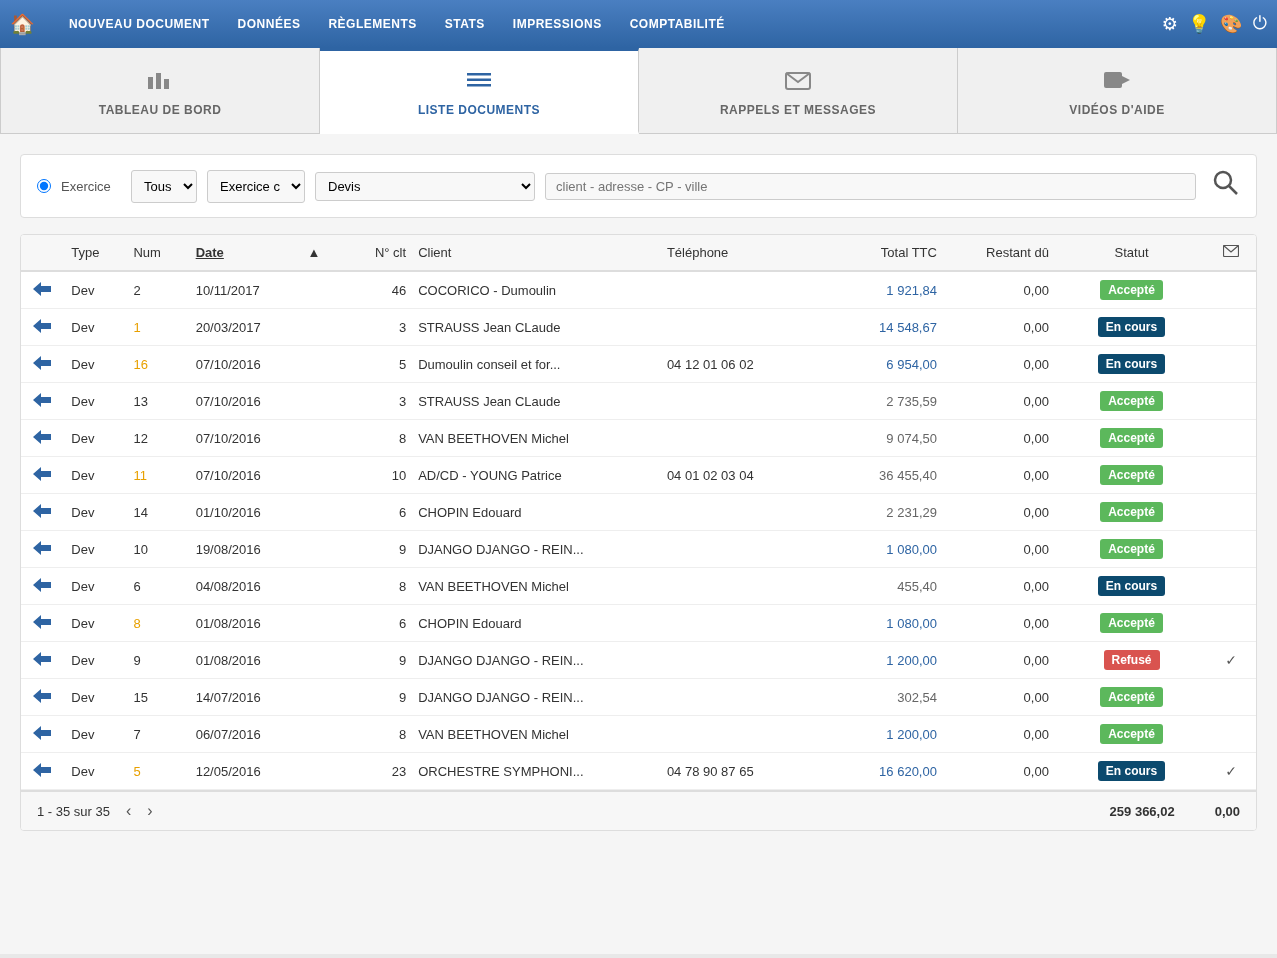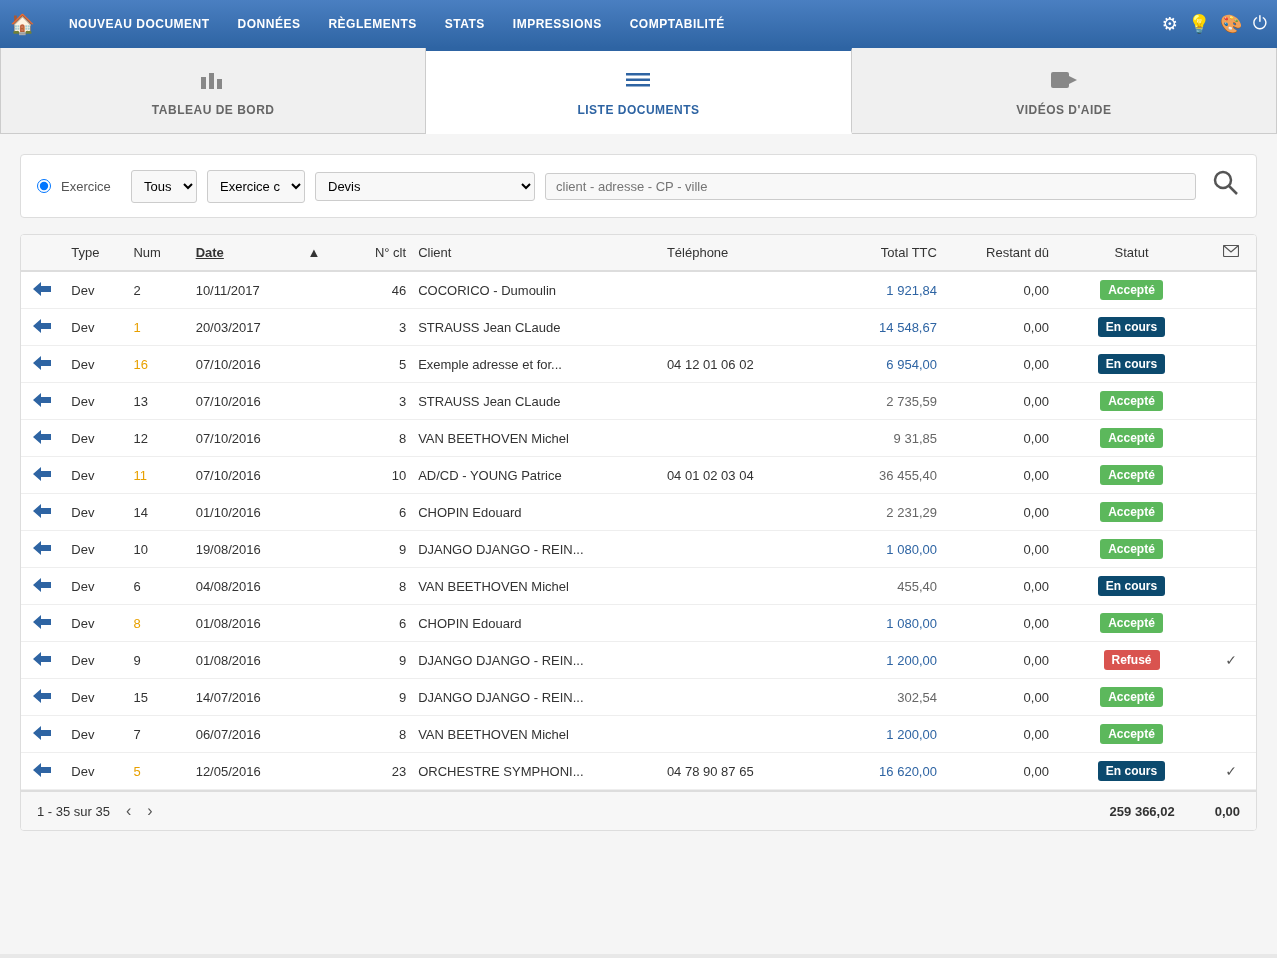--- a/index.html
+++ b/index.html
@@ -157,20 +157,29 @@
   </div>
   <div class="tab active">
     <span class="tab-icon">
       <svg width="28" height="22" viewBox="0 0 28 22" fill="none">
         <rect x="2" y="4" width="24" height="2.5" fill="#2e64a3"></rect>
         <rect x="2" y="9.5" width="24" height="2.5" fill="#2e64a3"></rect>
         <rect x="2" y="15" width="24" height="2.5" fill="#2e64a3"></rect>
       </svg>
     </span>
     <span>LISTE DOCUMENTS</span>
+  </div>
+  <div class="tab">
+    <span class="tab-icon">
+      <svg width="28" height="22" viewBox="0 0 28 22" fill="none">
+        <rect x="2" y="4" width="24" height="16" rx="2" stroke="#888" stroke-width="2" fill="none"></rect>
+        <polyline points="2,4 14,13 26,4" stroke="#888" stroke-width="2" fill="none"></polyline>
+      </svg>
+    </span>
+    <span>RAPPELS ET MESSAGES</span>
   </div>
   <div class="tab">
     <span class="tab-icon">
       <svg width="28" height="22" viewBox="0 0 28 22" fill="none">
         <rect x="1" y="3" width="18" height="16" rx="2" fill="#888"></rect>
         <polygon points="19,7 27,11 19,15" fill="#888"></polygon>
       </svg>
     </span>
     <span>VIDÉOS D'AIDE</span>
   </div>
@@ -277,21 +286,21 @@
           <polygon points="0,7 8,0 8,4 18,4 18,10 8,10 8,14" fill="#2e64a3"></polygon>
         </svg>
       </td>
       <td class="col-type">Dev</td>
       <td class="col-num">
         <span style="color:#e8a000; cursor:pointer; text-decoration:none">16</span>
       </td>
       <td class="col-date">07/10/2016</td>
       <td class="col-arrow"></td>
       <td class="col-nclt">5</td>
-      <td class="col-client">Exemple adresse et for...</td>
+      <td class="col-client">Dumoulin conseil et for...</td>
       <td class="col-tel">04 12 01 06 02</td>
       <td class="col-ttc" style="color:#2e64a3">6 954,00</td>
       <td class="col-rest">0,00</td>
       <td class="col-statut">
         <span class="badge badge-encours">En cours</span>
       </td>
       <td class="col-mail"></td>
     </tr>
           <tr>
       <td class="col-icon">
@@ -323,21 +332,21 @@
       </td>
       <td class="col-type">Dev</td>
       <td class="col-num">
         <span style="color:#333; cursor:pointer; text-decoration:none">12</span>
       </td>
       <td class="col-date">07/10/2016</td>
       <td class="col-arrow"></td>
       <td class="col-nclt">8</td>
       <td class="col-client">VAN BEETHOVEN Michel</td>
       <td class="col-tel"></td>
-      <td class="col-ttc" style="color:#666">9 31,85</td>
+      <td class="col-ttc" style="color:#666">9 074,50</td>
       <td class="col-rest">0,00</td>
       <td class="col-statut">
         <span class="badge badge-accepted">Accepté</span>
       </td>
       <td class="col-mail"></td>
     </tr>
           <tr>
       <td class="col-icon">
         <svg width="18" height="14" viewBox="0 0 18 14" fill="none">
           <polygon points="0,7 8,0 8,4 18,4 18,10 8,10 8,14" fill="#2e64a3"></polygon>

